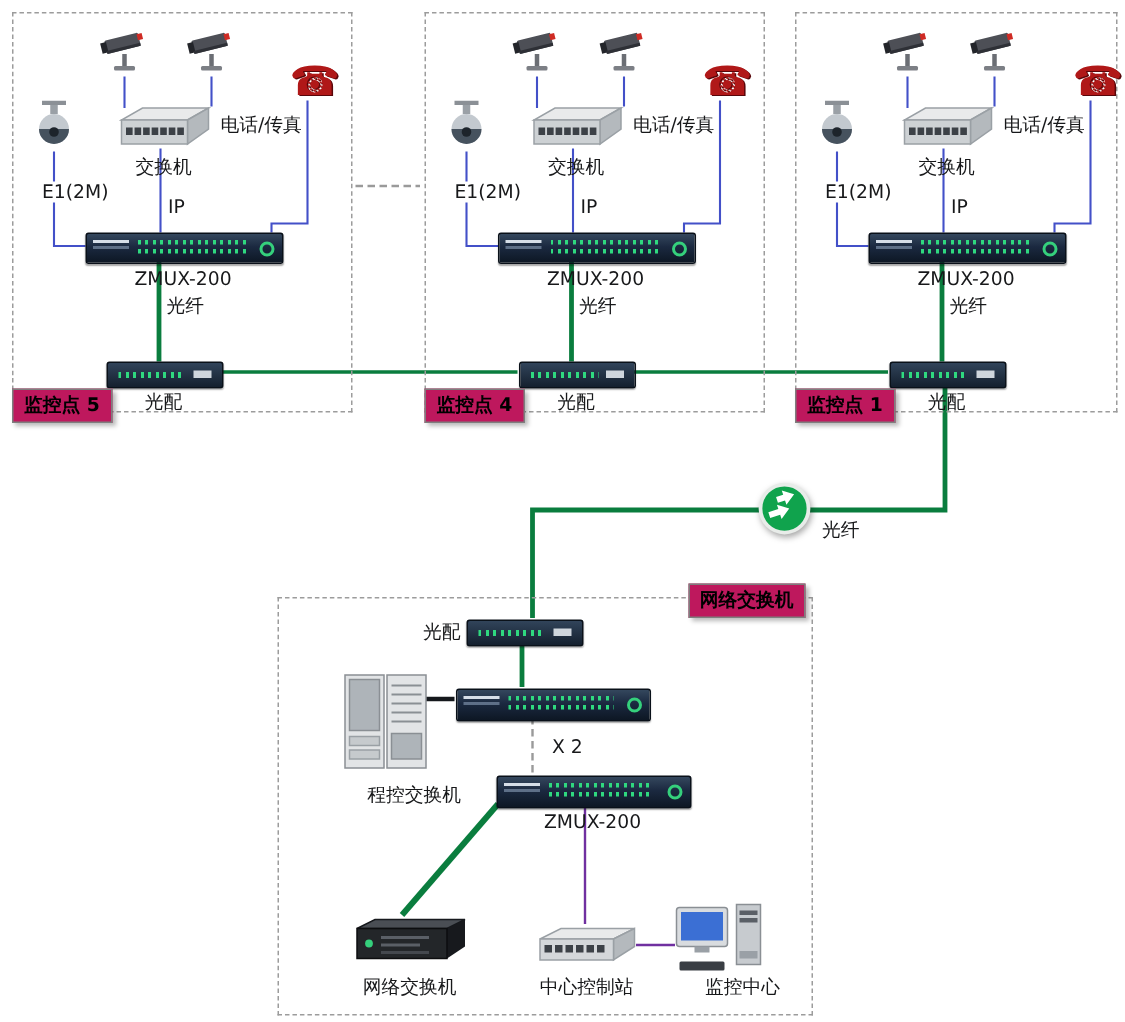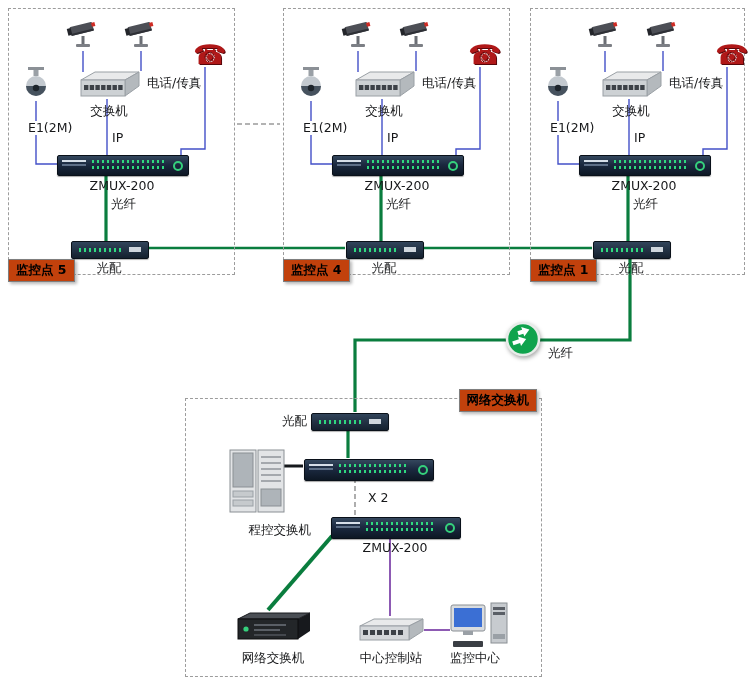--- a/index.html
+++ b/index.html
@@ -10,21 +10,21 @@
   .wires{position:absolute;left:0;top:0;overflow:visible;}
   .w-blue{stroke:#4350c8;stroke-width:1.4;fill:none;}
   .w-green{stroke:#0a7d3e;stroke-width:2.4;fill:none;}
   .w-green-thick{stroke:#0a7d3e;stroke-width:3.2;fill:none;}
   .w-green-fat{stroke:#0a7d3e;stroke-width:4;fill:none;}
   .w-purple{stroke:#7030a0;stroke-width:1.6;fill:none;}
   .w-dark{stroke:#15181c;stroke-width:3;fill:none;}
   .w-dash{stroke:#9a9a9a;stroke-width:1.6;fill:none;stroke-dasharray:5 3;}
   .lbl{position:absolute;font-size:12.5px;color:#17181a;white-space:nowrap;line-height:1.15;}
   .bgw{background:#fff;padding:0 1px;}
-  .taglabel{position:absolute;font-size:12.5px;font-weight:bold;color:#000;background:#c2410c;border:1px solid #7e7e7e;padding:2px 7px;white-space:nowrap;box-shadow:2px 2px 3px rgba(0,0,0,.28);z-index:5;}
+  .taglabel{position:absolute;font-size:12.5px;font-weight:bold;color:#000;background:#be185d;border:1px solid #7e7e7e;padding:2px 7px;white-space:nowrap;box-shadow:2px 2px 3px rgba(0,0,0,.28);z-index:5;}
   .zmux{position:absolute;background:linear-gradient(#34475d 0%,#1b2940 45%,#0d1724 100%);border:1px solid #091019;border-radius:2px;box-shadow:0 1px 1px rgba(0,0,0,.35);}
   .zmux .ztxt{position:absolute;left:4px;top:4px;width:24px;height:2px;background:#d6dee8;box-shadow:0 4px 0 rgba(150,170,195,.55);}
   .zmux .zdots{position:absolute;left:34px;right:24px;top:4px;height:3px;background:repeating-linear-gradient(90deg,#2fd97f 0 2px,rgba(0,0,0,0) 2px 5px);}
   .zmux .zdots.b{top:10px;}
   .zmux .zlogo{position:absolute;right:5px;top:50%;margin-top:-5px;width:10px;height:10px;border-radius:50%;border:2px solid #35d07c;box-sizing:border-box;}
   .odf{position:absolute;background:linear-gradient(#31445a,#14202e);border:1px solid #0a1119;border-radius:2px;box-shadow:0 1px 1px rgba(0,0,0,.3);}
   .odf .zdots{position:absolute;left:7px;right:24px;top:6px;height:4px;background:repeating-linear-gradient(90deg,#2fd97f 0 2px,rgba(0,0,0,0) 2px 5px);}
   .odf .omark{position:absolute;right:7px;top:5px;width:12px;height:5px;background:#cfd6dd;}
   .phone{position:absolute;font-size:27px;line-height:1;color:#b01818;text-shadow:1px 1px 0 #58060a;}
   .fibericon{position:absolute;filter:drop-shadow(1px 2px 2px rgba(0,0,0,.35));z-index:4;}
@@ -314,21 +314,21 @@
         <g stroke="#8a8f94" stroke-width="1.4">
           <line x1="32" y1="8" x2="52" y2="8"></line>
             <line x1="32" y1="14" x2="52" y2="14"></line>
           <line x1="32" y1="20" x2="52" y2="20"></line>
             <line x1="32" y1="26" x2="52" y2="26"></line>
           <line x1="32" y1="32" x2="52" y2="32"></line>
         </g>
         <rect x="32" y="40" width="20" height="17" fill="#aeb4b9" stroke="#8a8f94"></rect>
       </svg>
     </div>
-    <div class="lbl" style="left:25px;top:124px;width:100px;text-align:right">程控交换机</div>
+    <div class="lbl" style="left:40px;top:124px;width:100px;text-align:center">程控交换机</div>
 
     <div class="zmux" style="left:118px;top:60px;width:128px;height:20px">
       <span class="ztxt"></span>
       <span class="zdots"></span>
       <span class="zdots b"></span>
       <span class="zlogo"></span>
     </div>
 
     <div class="lbl" style="left:182px;top:92px">X 2</div>
 
@@ -375,16 +375,16 @@
         <rect x="2" y="4" width="34" height="26" rx="2" fill="#d9dcdf" stroke="#8a8f94"></rect>
         <rect x="5" y="7" width="28" height="19" fill="#3b6fd4"></rect>
         <rect x="14" y="30" width="10" height="4" fill="#9aa0a6"></rect>
         <rect x="4" y="40" width="30" height="6" rx="1" fill="#3a3e44"></rect>
         <rect x="42" y="2" width="16" height="40" fill="#c7cbcf" stroke="#8a8f94"></rect>
         <rect x="44" y="6" width="12" height="3" fill="#5a5f66"></rect>
         <rect x="44" y="11" width="12" height="3" fill="#5a5f66"></rect>
         <rect x="44" y="33" width="12" height="5" fill="#9aa0a6"></rect>
       </svg>
     </div>
-    <div class="lbl" style="left:264px;top:252px;width:68px;">监控中心</div>
+    <div class="lbl" style="left:275px;top:252px;width:68px;text-align:center">监控中心</div>
   </div>
 
 </div>
 
 </body></html>

